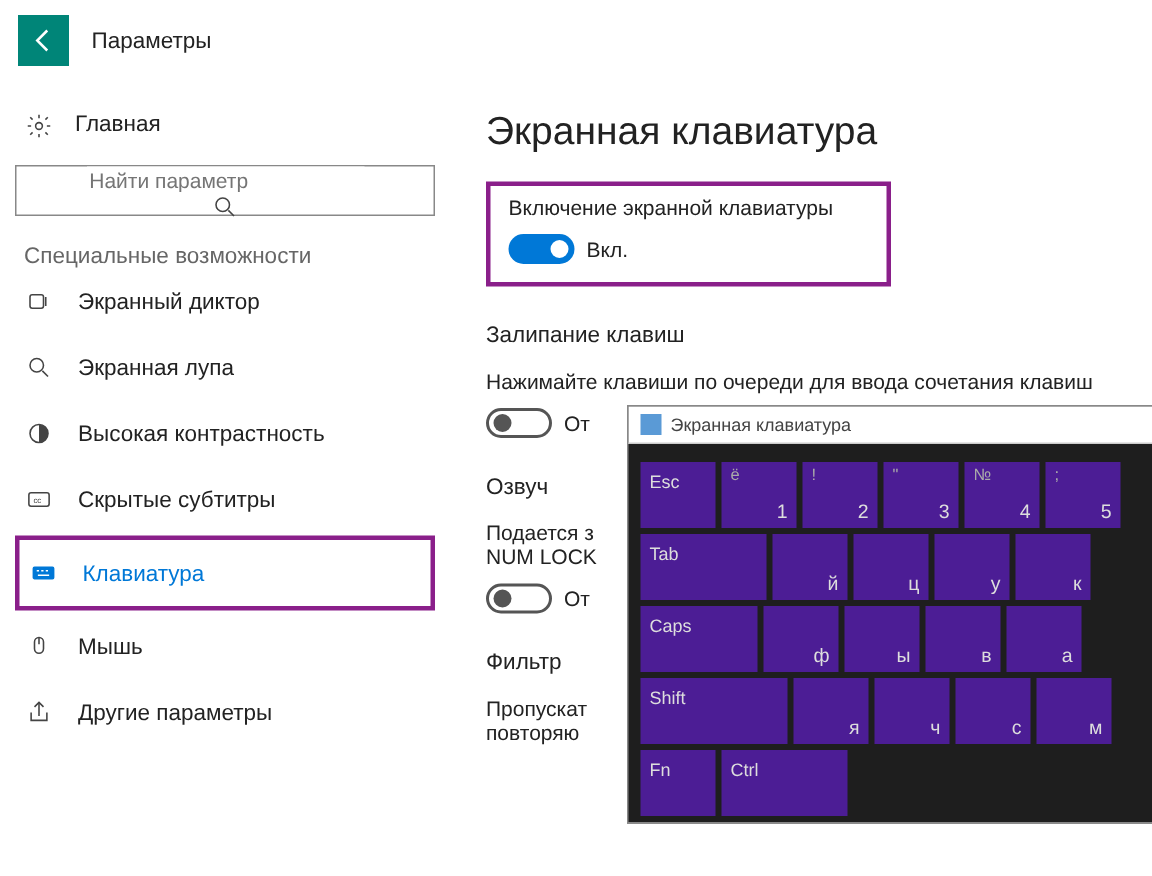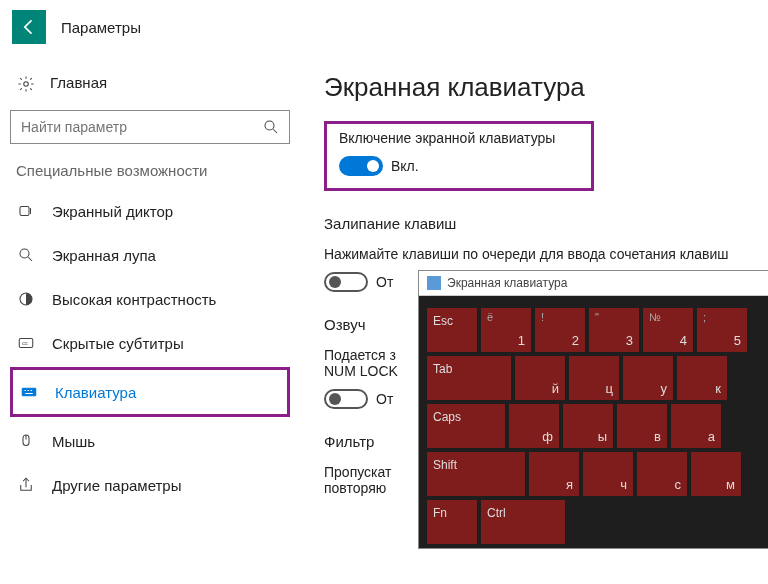--- a/index.html
+++ b/index.html
@@ -19,27 +19,27 @@
 .body { display: flex; }
 .sidebar { width: 300px; padding: 10px 10px 0 10px; box-sizing: border-box; }
 .home-row {
   display: flex; align-items: flex-start; gap: 14px; padding: 10px 6px; font-size: 15px;
 }
 .icon { width: 20px; height: 20px; display: inline-flex; align-items: center; justify-content: center; }
 .icon svg { width: 18px; height: 18px; fill: none; stroke: #444; stroke-width: 1.4; }
 
 .search-box {
   display: flex; align-items: center; border: 1px solid #888; width: 280px;
-  height: 34px; padding: 0 8px; margin: 6px 0 18px 0; box-sizing: border-box;
+  height: 34px; padding: 0 8px; margin: 6px 0 18px 0; box-sizing: border-box; flex-direction: column;
 }
 .search-box input {
   border: none; outline: none; flex: 1; font-size: 14px; color: #222;
 }
 
-.section-header { font-size: 15px; color: #666; padding: 0 6px; margin-bottom: 10px; }
+.section-header { font-size: 15px; color: #666; padding: 0 6px; }
 
 .nav-item {
   display: flex; align-items: center; gap: 16px; padding: 12px 6px;
   font-size: 15px; cursor: pointer;
 }
 .nav-item.active { color: #0078d7; }
 .nav-item.active .icon svg { stroke: #0078d7; fill: #0078d7; }
 .active-box {
   border: 3px solid #8a1f8a; margin: 2px 0;
 }
@@ -73,21 +73,21 @@
   background: #1e1e1e; border: 1px solid #888;
 }
 .osk-title {
   background: #fff; color: #444; font-size: 12px; padding: 5px 8px;
   display: flex; align-items: center; gap: 6px; border-bottom: 1px solid #ccc;
 }
 .osk-title-icon { width: 14px; height: 14px; background: #5a9ad6; }
 .osk-body { padding: 12px 8px 0 8px; }
 .osk-row { display: flex; gap: 4px; margin-bottom: 4px; }
 .osk-key {
-  background: #7f1d1d; color: #ddd; font-size: 13px; height: 44px;
+  background: #4c1d95; color: #ddd; font-size: 13px; height: 44px;
   display: flex; align-items: flex-end; justify-content: flex-end;
   padding: 0 6px 4px 6px; box-sizing: border-box; position: relative;
 }
 .osk-key .sup { position: absolute; top: 3px; left: 6px; font-size: 11px; color: #aaa; }
 .osk-key.special { justify-content: flex-start; align-items: flex-start; padding: 6px; font-size: 12px; }
 .kw1 { width: 50px; } .kw2 { width: 84px; } .kw3 { width: 78px; } .kw4 { width: 98px; }
 </style>
 </head>
 <body>
 

